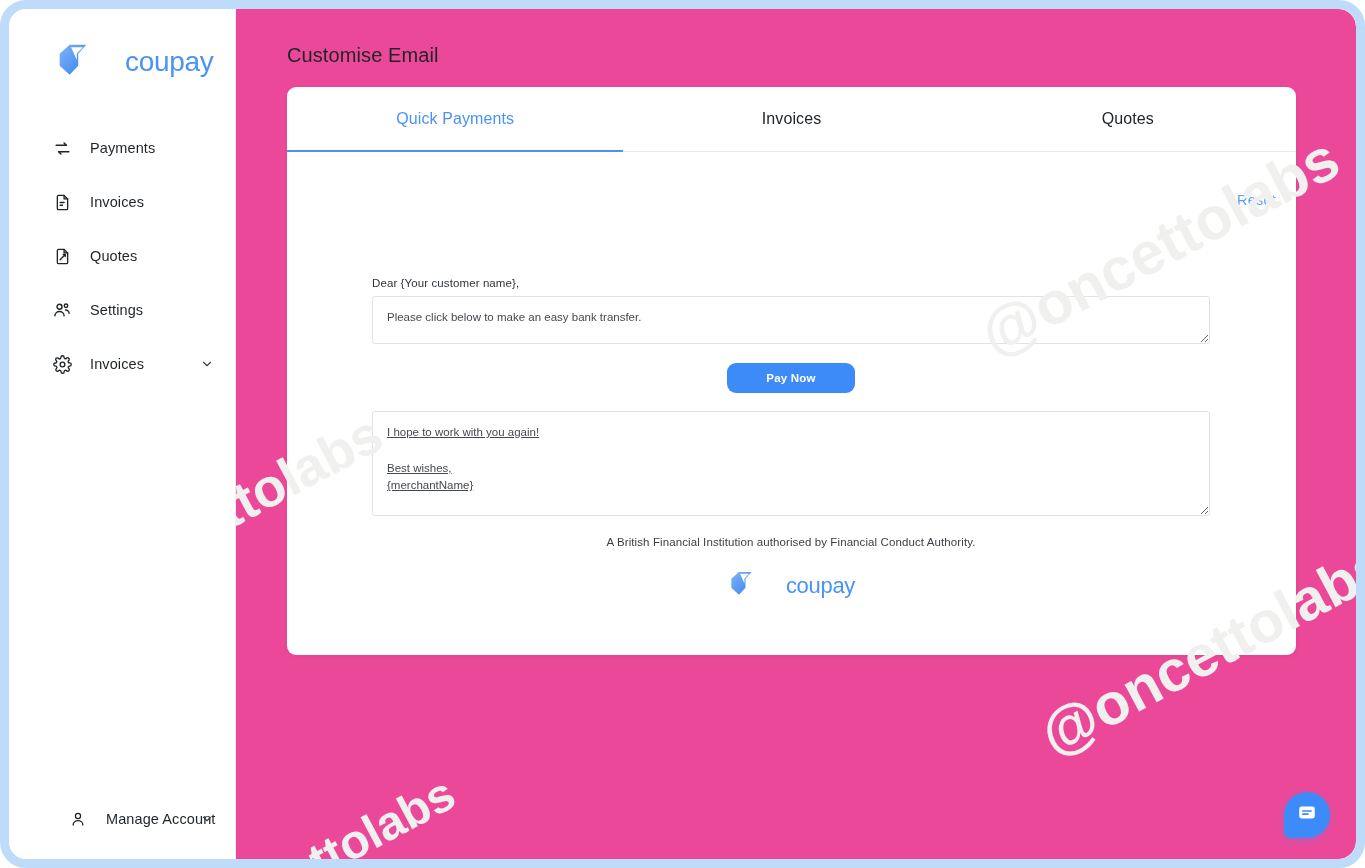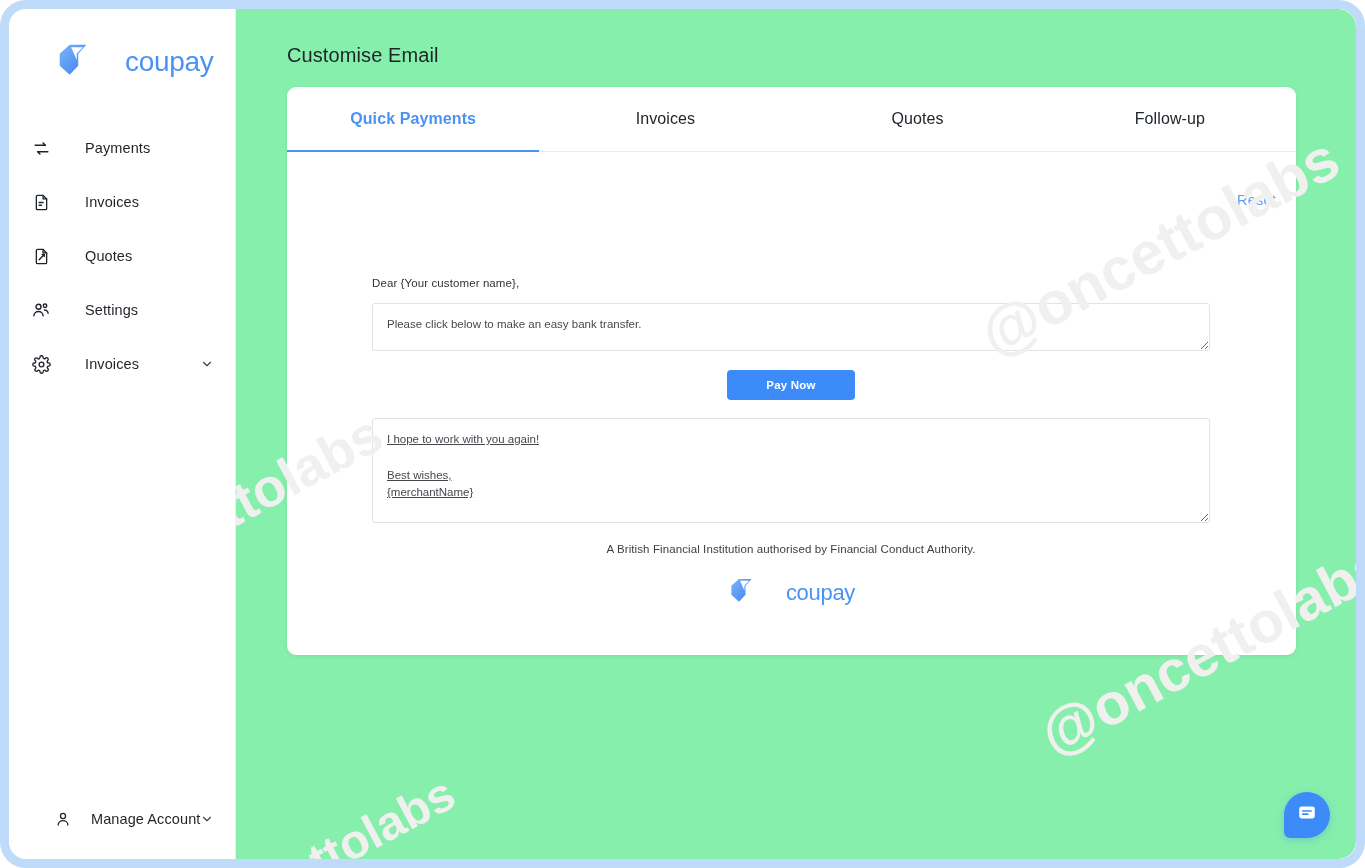--- a/index.html
+++ b/index.html
@@ -70,22 +70,22 @@
     font-weight: 500;
     color: #4a93f5;
     letter-spacing: -0.3px;
     margin-left: 24px;
   }
 
   .nav { position: absolute; left: 0; top: 116px; width: 227px; }
   .nav-item {
     display: flex; align-items: center;
     height: 46px;
-    padding-left: 22px;
-    gap: 34px;
+    padding-left: 43px;
+    gap: 18px;
     cursor: pointer;
     position: relative;
   }
   .nav-item + .nav-item { margin-top: 8px; }
   .nav-icon {
     width: 20px; height: 20px;
     display: flex; align-items: center; justify-content: center;
     flex-shrink: 0;
     color: #1f2429;
   }
@@ -101,33 +101,33 @@
     color: #3d4248;
     display: flex;
   }
 
   #manage-account {
     position: absolute;
     left: 0; bottom: 18px;
     width: 227px;
     display: flex; align-items: center;
     height: 44px;
-    padding-left: 44px;
+    padding-left: 59px;
     gap: 18px;
     cursor: pointer;
   }
   #manage-account .nav-label { font-size: 14.5px; }
   #manage-account .nav-chevron { right: 22px; }
 
   
   #main {
     position: absolute;
     left: 227px; top: 0;
     width: 1120px; height: 854px;
-    background: #86efac;
+    background: #ec4899;
     overflow: hidden;
   }
 
   #page-title {
     position: absolute;
     left: 51px; top: 35px;
     font-size: 20px;
     font-weight: 500;
     color: #1f2429;
     letter-spacing: 0.1px;
@@ -152,21 +152,21 @@
   }
   .tab {
     flex: 1;
     display: flex; align-items: center; justify-content: center;
     font-size: 16px;
     color: #20262c;
     cursor: pointer;
     position: relative;
     letter-spacing: 0.1px;
   }
-  .tab.active { color: #4a93f5; font-weight: bold; }
+  .tab.active { color: #4a93f5; }
   .tab.active::after {
     content: "";
     position: absolute;
     left: 0; right: 0; bottom: -1px;
     height: 2.5px;
     background: #4a93f5;
   }
 
   #card-body { position: relative; padding: 0; }
 
@@ -181,21 +181,21 @@
 
   #email-preview {
     position: absolute;
     left: 85px; top: 125px;
     width: 838px;
   }
 
   .salutation {
     font-size: 11.5px;
     color: #2f343a;
-    margin-bottom: 14px;
+    margin-bottom: 7px;
     letter-spacing: 0.1px;
   }
 
   .email-textarea {
     width: 838px;
     border: 1px solid #dfe2e6;
     border-radius: 3px;
     background: #ffffff;
     font-family: "Liberation Sans", sans-serif;
     font-size: 11.5px;
@@ -212,21 +212,21 @@
   #body-textarea-2 { height: 105px; text-decoration: underline; }
 
   #pay-now-wrap {
     display: flex; justify-content: center;
     margin: 19px 0 18px 0;
   }
   #pay-now-button {
     width: 128px; height: 30px;
     background: #3d8bf8;
     border: none;
-    border-radius: 4px;
+    border-radius: 9px;
     color: #ffffff;
     font-family: "Liberation Sans", sans-serif;
     font-size: 11.5px;
     font-weight: 700;
     letter-spacing: 0.2px;
     cursor: pointer;
   }
 
   #email-footer {
     margin-top: 17px;
@@ -377,23 +377,20 @@
 
       <div id="tabs">
         <div class="tab active">
           <span>Quick Payments</span>
         </div>
         <div class="tab">
           <span>Invoices</span>
         </div>
         <div class="tab">
           <span>Quotes</span>
-        </div>
-        <div class="tab">
-          <span>Follow-up</span>
         </div>
       </div>
 
       <div id="card-body">
 
         <a id="reset-link">Reset</a>
 
         <div id="email-preview">
 
           <div class="salutation">Dear {Your customer name},</div>

